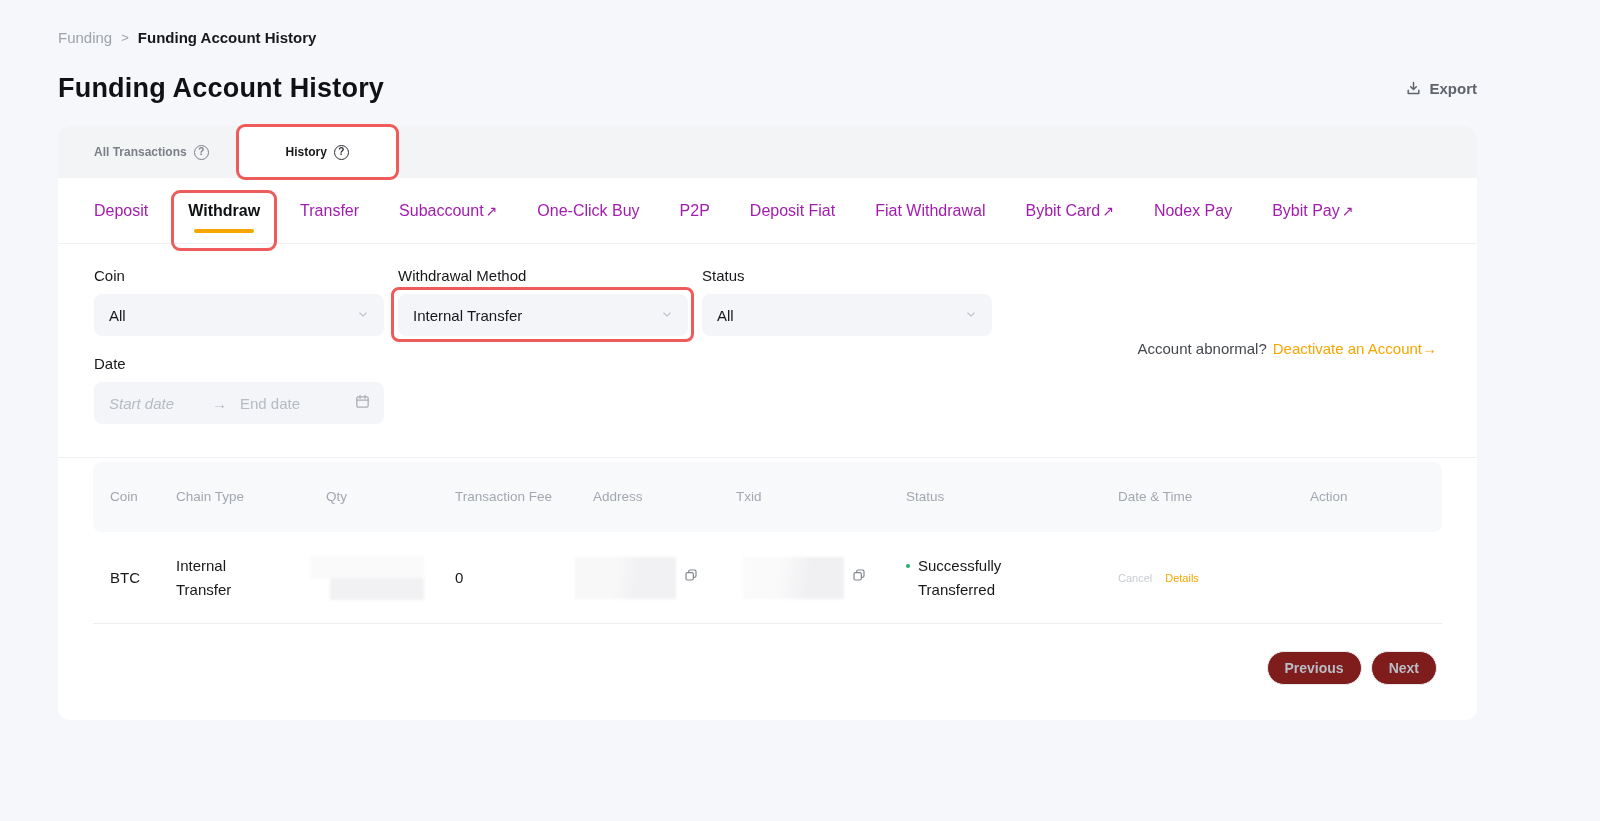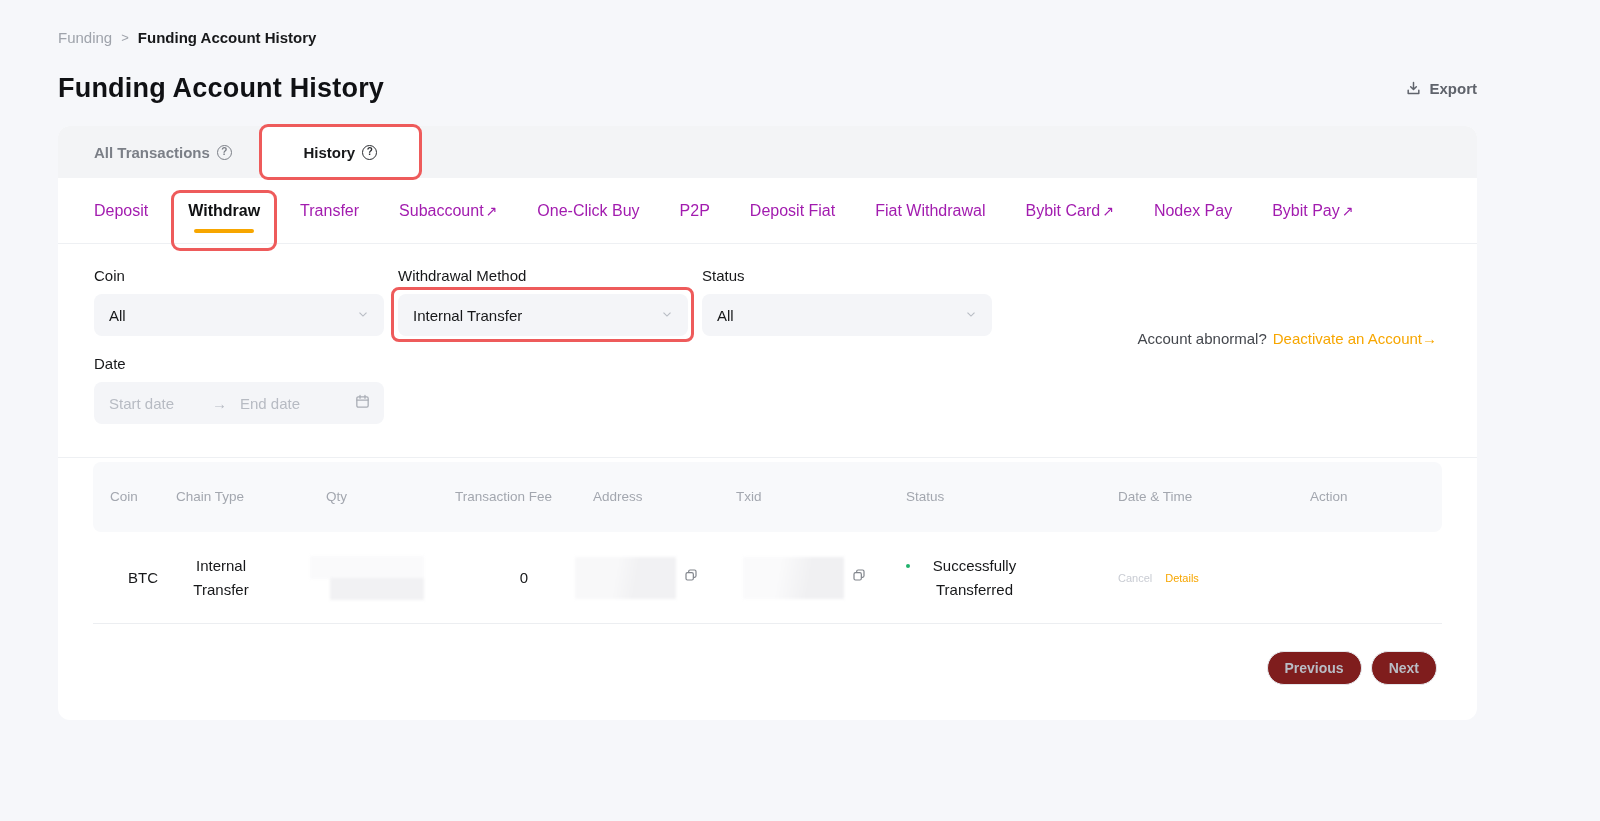--- a/index.html
+++ b/index.html
@@ -24,21 +24,21 @@
   .title-row { margin-top:27px; display:flex; align-items:center; justify-content:space-between; }
   .page-title { font-size:27px; font-weight:700; color:#101114; letter-spacing:.2px; }
   .export-btn { display:flex; align-items:center; gap:7px; color:#5f636b; font-size:15px; font-weight:600; cursor:pointer; }
   .export-btn svg { display:block; }
 
   
   .card { margin-top:22px; background:#fff; border-radius:12px; width:1419px; height:594px; position:relative; }
 
   
   .tabstrip { background:#f3f4f6; border-radius:12px 12px 0 0; height:52px; display:flex; align-items:stretch; padding-left:36px; }
-  .tab { display:flex; align-items:center; gap:7px; font-size:15px; font-weight:600; color:#7b7f87; cursor:pointer; }
+  .tab { display:flex; align-items:center; gap:7px; font-size:12px; font-weight:600; color:#7b7f87; cursor:pointer; }
   .tab-inactive { padding-right:0; }
   .tab-active { background:#fff; color:#17181a; margin-left:30px; width:157px; justify-content:center; position:relative; border-radius:2px 2px 0 0; }
   .help-icon { width:15px; height:15px; border:1.4px solid currentColor; border-radius:50%;
     display:inline-flex; align-items:center; justify-content:center; flex:0 0 auto; position:relative; }
   .help-icon::after { content:"?"; font-size:10px; font-weight:700; line-height:1; }
   .tab-active .help-icon { color:#2b2d31; }
 
   
   .anno { position:absolute; border:3.5px solid #ee5b5b; border-radius:9px; pointer-events:none; z-index:5; }
   .anno-history { top:-2px; bottom:-2px; left:-3px; right:-3px; }
@@ -55,34 +55,34 @@
   
   .filters { position:relative; padding:23px 0 0 36px; height:214px; border-bottom:1px solid #eef0f3; }
   .filter-row { display:flex; gap:14px; }
   .fgroup { width:290px; }
   .flabel { font-size:15px; color:#17181a; margin-bottom:10px; }
   .fselect { height:42px; background:#f4f5f8; border-radius:8px; display:flex; align-items:center;
     justify-content:space-between; padding:0 14px 0 15px; font-size:15px; color:#17181a; cursor:pointer; position:relative; }
   .chev { color:#b8bcc4; display:block; }
   .date-group { margin-top:19px; width:290px; }
   .date-range { height:42px; background:#f4f5f8; border-radius:8px; display:flex; align-items:center; padding:0 13px 0 15px; font-size:15px; color:#b7bbc3; cursor:pointer; }
-  .date-start { width:103px; }
+  .date-start { width:103px;font-style:italic; }
   .range-arrow { color:#b7bbc3; font-size:15px; width:28px; }
   .date-end { flex:1; }
   .cal-icon { color:#a9adb5; display:block; }
-  .abnormal { position:absolute; right:40px; top:86px; font-size:15px; display:flex; gap:6px; align-items:center; }
+  .abnormal { position:absolute; right:40px; top:96px; font-size:15px; display:flex; gap:6px; align-items:center; }
   .abnormal-q { color:#44474d; }
   .abnormal-link { color:#f7a600; cursor:pointer; }
 
   
   .table-section { padding:4px 35px 0 35px; }
   .grid { display:grid; grid-template-columns:66px 150px 129px 138px 143px 170px 212px 192px 1fr; padding-left:17px; align-items:center; }
   .thead { background:#f8f9fb; border-radius:8px; height:70px; }
   .th { font-size:13.5px; color:#a3a7af; line-height:20px; padding-right:10px; }
-  .trow { height:92px; border-bottom:1px solid #eceef1;text-align:center; }
+  .trow { height:92px; border-bottom:1px solid #eceef1; }
   .td { font-size:15px; color:#17181a; line-height:24px; }
   .td-chain { max-width:90px; }
   .td-status { display:flex; gap:8px; max-width:125px; }
   .status-dot { width:4px; height:4px; border-radius:50%; background:#20b26c; margin-top:10px; flex:0 0 auto; }
 
   
   .qty-redact { position:relative; height:44px; margin-left:-16px; width:114px; filter:blur(1.5px); }
   .qty-redact .b1 { position:absolute; top:0; left:0; width:114px; height:23px; background:#fafafb; }
   .qty-redact .b2 { position:absolute; top:22px; left:20px; width:94px; height:22px; background:#f1f1f3; }
   .addr-cell, .txid-cell { display:flex; align-items:center; gap:7px; }

